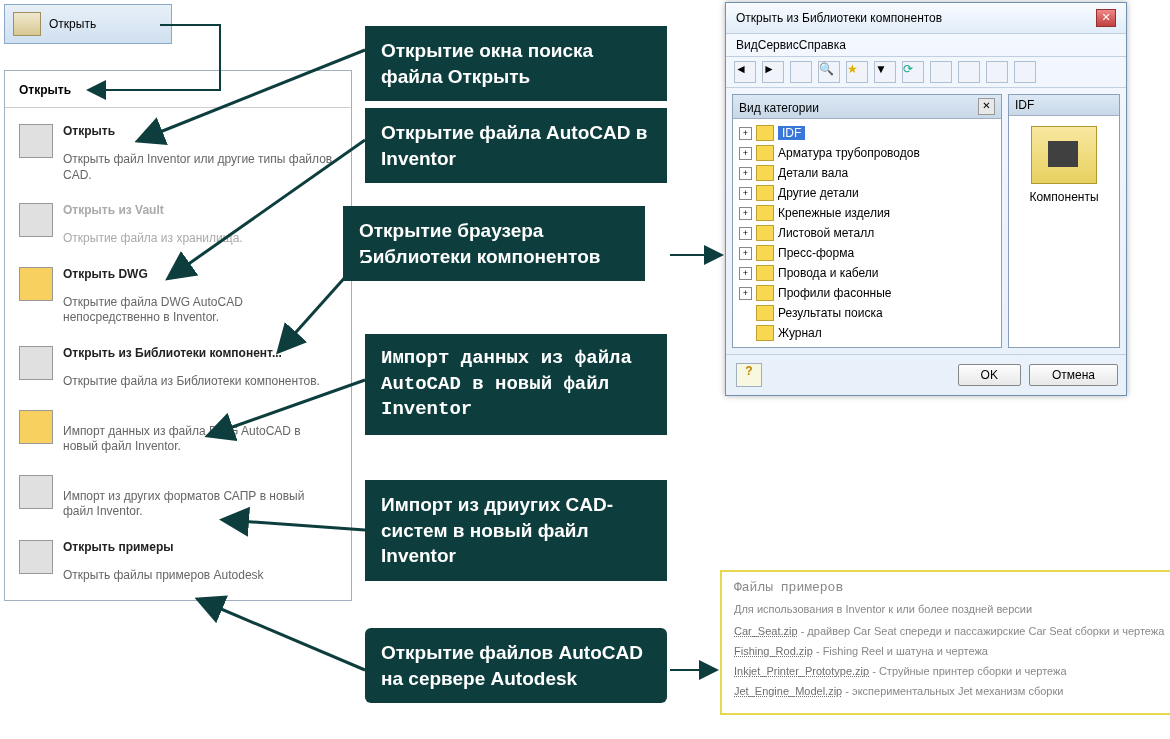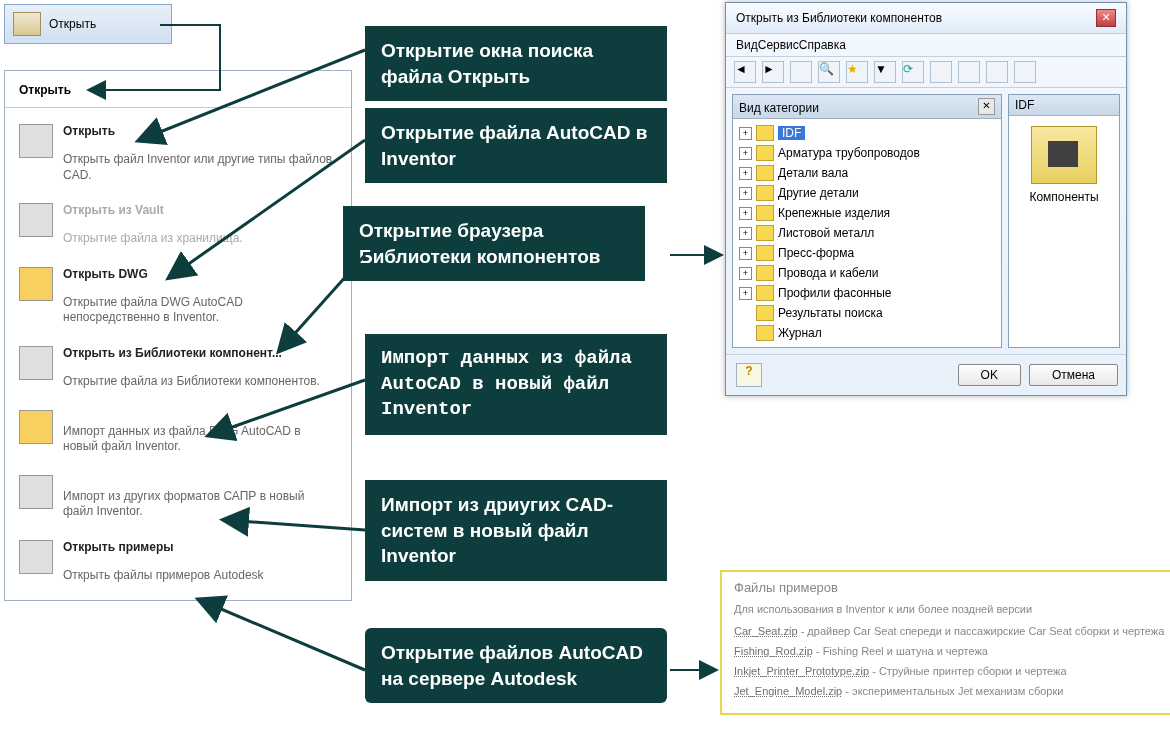--- a/index.html
+++ b/index.html
@@ -212,21 +212,21 @@
 
 .samples {
   position: absolute;
   left: 720px;
   top: 570px;
   width: 432px;
   border: 2px solid #e8d850;
   padding: 8px 12px;
   font-size: 11px;
 }
-.samples .s-title { color: #888; font-size: 13px; margin-bottom: 8px; }
+.samples .s-title { color: #888; font-size: 13px; margin-bottom: 8px; font-family: Liberation Mono, monospace; }
 .samples .s-sub { color: #888; margin-bottom: 10px; }
 .samples .s-row { margin: 8px 0; color: #888; }
 .samples .s-row .fn { color: #707070; text-decoration: underline dotted; }
 </style>
 </head>
 <body>
 
 <div class="ribbon-btn">
   <div class="folder-ico"></div>
   <span>Открыть</span>

